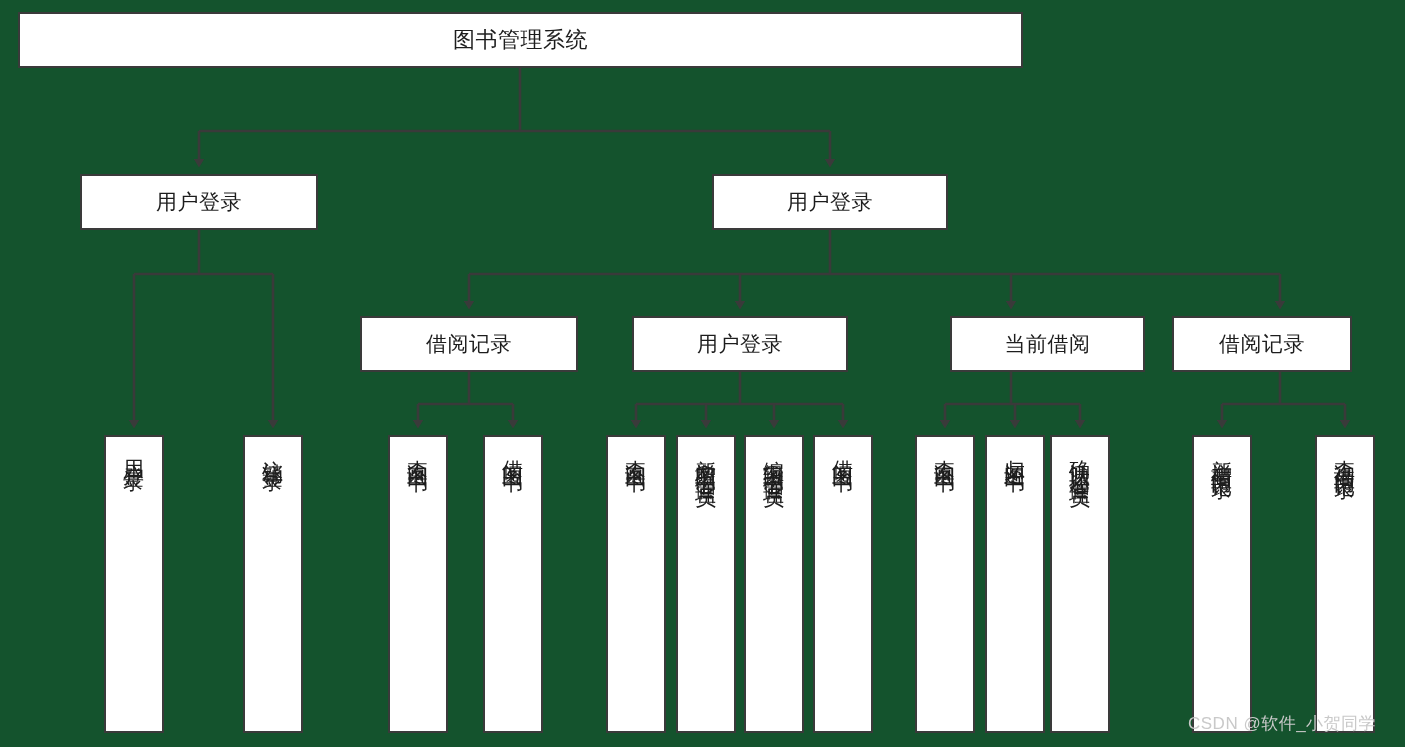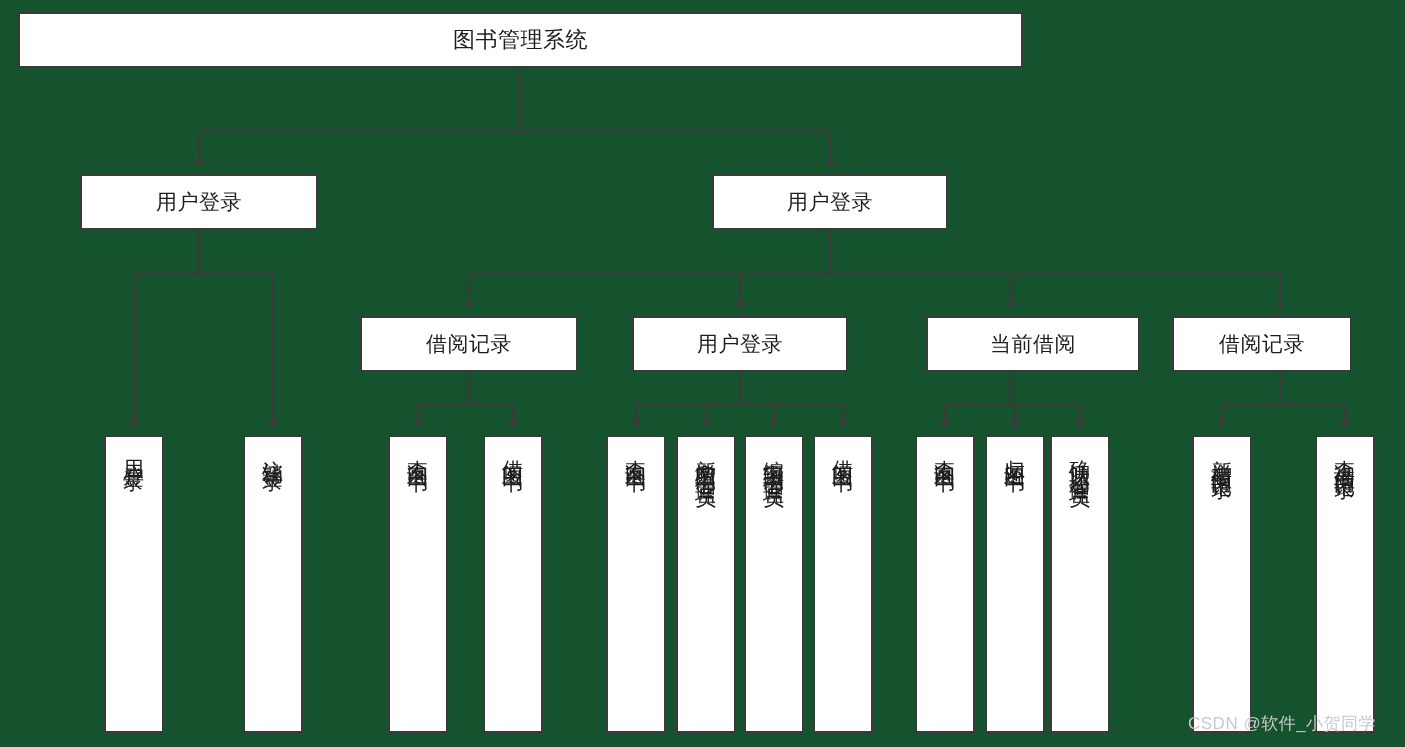--- a/index.html
+++ b/index.html
@@ -128,21 +128,21 @@
   <div class="node h" style="left:712px;top:174px;width:236px;height:56px;">
     <span>用户登录</span>
   </div>
 
   <div class="node h" style="left:360px;top:316px;width:218px;height:56px;">
     <span>借阅记录</span>
   </div>
   <div class="node h" style="left:632px;top:316px;width:216px;height:56px;">
     <span>用户登录</span>
   </div>
-  <div class="node h" style="left:926px;top:316px;width:214px;height:56px;">
+  <div class="node h" style="left:950px;top:316px;width:195px;height:56px;">
     <span>当前借阅</span>
   </div>
   <div class="node h" style="left:1172px;top:316px;width:180px;height:56px;">
     <span>借阅记录</span>
   </div>
 
   <div class="node v" style="left:104px;top:435px;width:60px;height:298px;justify-content:center;">
     <span class="vtext">用户登录</span>
   </div>
   <div class="node v" style="left:243px;top:435px;width:60px;height:298px;justify-content:center;">

